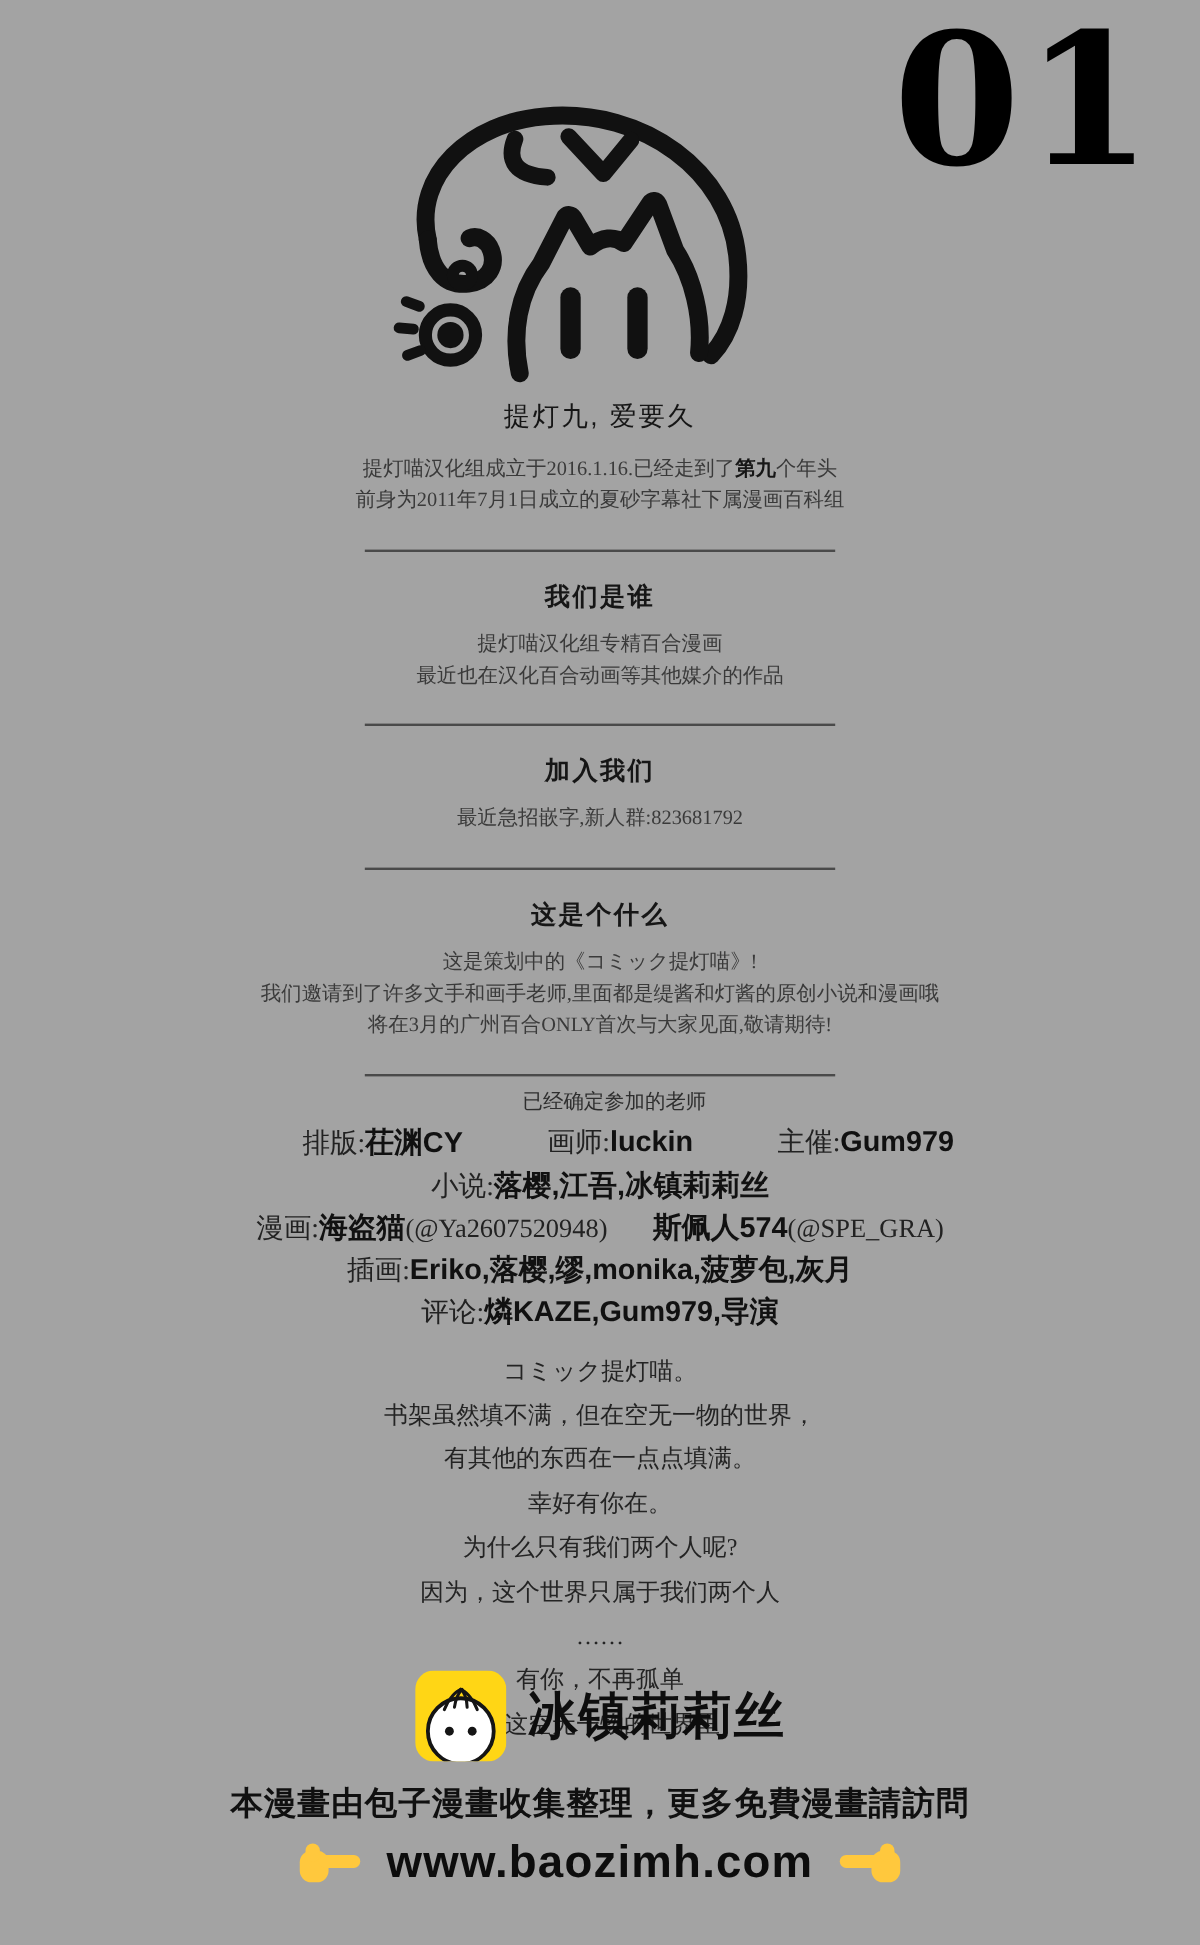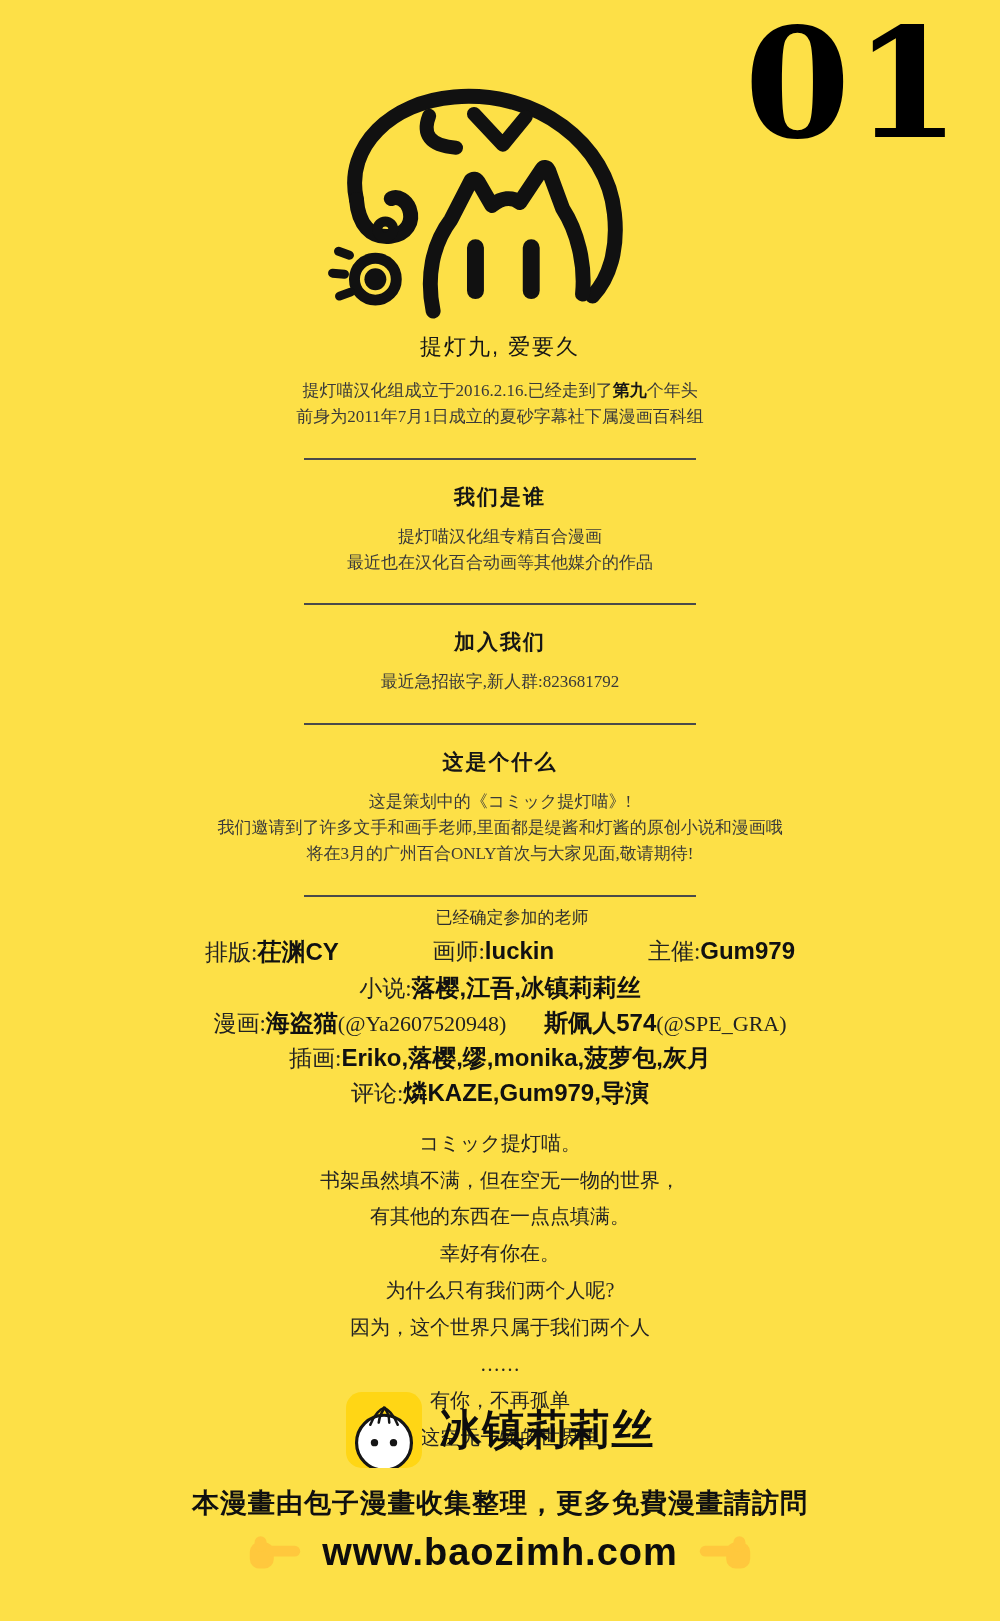--- a/index.html
+++ b/index.html
@@ -1,40 +1,40 @@
 <!DOCTYPE html>
 <html><head>
 <meta charset="utf-8">
 <style>
   html,body{margin:0;padding:0;background:#ffffff;}
   .page{
     position:relative;
     width:1000px;height:1621px;
-    background:#fde047;
+    background:#a3a3a3;
     overflow:hidden;
     font-family:"Liberation Sans",sans-serif;
     color:#1b1b1b;
   }
   .pagenum{
     position:absolute;top:8px;right:36px;
     font-family:"DejaVu Serif",serif;
     font-weight:700;font-size:152px;line-height:1;
     letter-spacing:4px;color:#000;
   }
   .cat-logo{position:absolute;left:306px;top:82px;width:320px;height:244px;}
   .content{position:absolute;top:332px;left:0;width:1000px;text-align:center;}
   h1.group-title{font-size:22px;font-weight:400;letter-spacing:2px;margin:0 0 16px;color:#161616;}
   .serifp{font-family:"Liberation Serif","DejaVu Serif",serif;font-size:17px;line-height:1.55;margin:0;color:#3a3a3a;}
   .serifp b{color:#161616;}
   hr.div{width:392px;border:0;border-top:2px solid #4a4a4a;margin:27px auto 23px;}
   hr.div.tight{margin-bottom:9px;}
   h2.sec-title{font-size:21px;font-weight:700;letter-spacing:2px;margin:0 0 13px;color:#161616;}
   .credits-header{font-family:"Liberation Serif","DejaVu Serif",serif;font-size:17px;color:#2e2e2e;margin:0 0 7px;padding-left:24px;}
   .crow1{display:flex;justify-content:space-between;width:590px;margin:0 auto 4px;}
-  .crow1 .pair{white-space:nowrap;}
+  .crow1 .pair{white-space:nowrap;margin-left:47px;}
   .crow{margin:3px 0;white-space:nowrap;}
   .lbl{font-family:"Liberation Serif","DejaVu Serif",serif;font-weight:400;font-size:23px;color:#222;}
   .cname{font-family:"Liberation Sans",sans-serif;font-weight:700;font-size:24px;color:#111;}
   .chandle{font-family:"Liberation Serif","DejaVu Serif",serif;font-weight:400;font-size:22px;color:#222;}
   .gap-left{margin-left:38px;}
   .poem{margin-top:16px;}
   .poem p{font-family:"Liberation Serif","DejaVu Serif",serif;font-size:20px;line-height:1.84;margin:0;color:#242424;}
   .footer{position:absolute;top:1392px;left:0;width:1000px;text-align:center;}
   .brand-row{display:flex;justify-content:center;align-items:center;gap:18px;}
   .brand-text{font-size:42px;font-weight:800;color:#0d0d0d;letter-spacing:1px;}
@@ -70,21 +70,21 @@
 
     <path d="M 127 230 C 120 196 126 163 145 138 L 165 99 C 167 97 170 97 172 100 L 186 124 C 196 116 206 115 214 121 L 236 88 C 238 85 241 85 243 89 L 257 127 C 272 150 280 183 277 213"></path>
 
     <rect x="161" y="158" width="17" height="60" rx="8.5" fill="#111" stroke="none"></rect>
     <rect x="217" y="158" width="17" height="60" rx="8.5" fill="#111" stroke="none"></rect>
   </svg>
 
   <div class="content">
 
     <h1 class="group-title">提灯九, 爱要久</h1>
-    <p class="serifp"><span>提灯喵汉化组成立于2016.2.16.已经走到了</span><b>第九</b><span>个年头</span></p>
+    <p class="serifp"><span>提灯喵汉化组成立于2016.1.16.已经走到了</span><b>第九</b><span>个年头</span></p>
     <p class="serifp">前身为2011年7月1日成立的夏砂字幕社下属漫画百科组</p>
 
     <hr class="div">
 
     <h2 class="sec-title">我们是谁</h2>
     <p class="serifp">提灯喵汉化组专精百合漫画</p>
     <p class="serifp">最近也在汉化百合动画等其他媒介的作品</p>
 
     <hr class="div">
 

